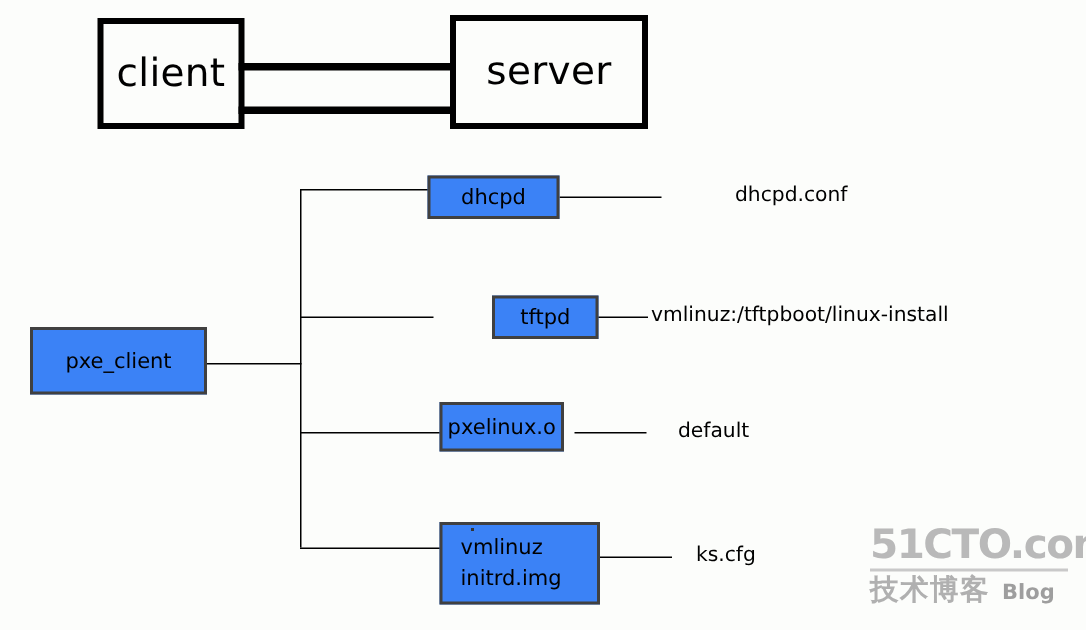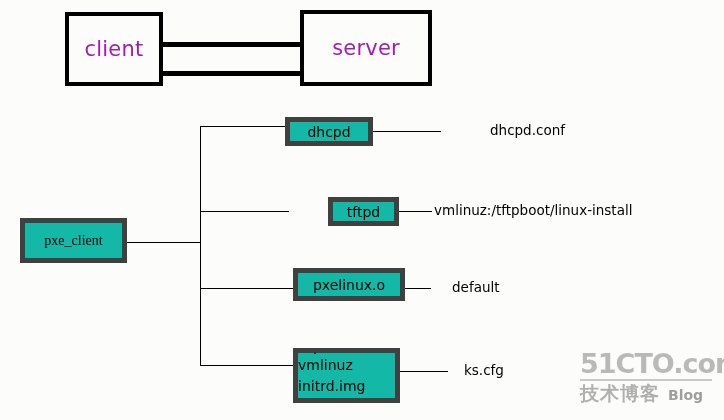--- a/index.html
+++ b/index.html
@@ -22,56 +22,56 @@
 
   
   .node-thick {
     position: absolute;
     box-sizing: border-box;
     border: 4px solid #000000;
     background: #fcfdfb;
     display: flex;
     align-items: center;
     justify-content: center;
-    color: #a21caf;
-    font-size: 21px;
+    color: #000000;
+    font-size: 26px;
     line-height: 1;
     letter-spacing: 0.2px;
   }
   #node-client { left: 65px;  top: 12px; width: 98px;  height: 74px; }
   #node-server { left: 300px; top: 10px; width: 132px; height: 76px; }
 
   
   .rail {
     position: absolute;
     background: #000000;
     height: 5px;
   }
   #rail-top    { left: 159px; top: 42px; width: 145px; }
   #rail-bottom { left: 159px; top: 71px; width: 145px; }
 
   
   .node-thin {
     position: absolute;
     box-sizing: border-box;
-    border: 5px solid #404040;
-    background: #14b8a6;
+    border: 2px solid #404040;
+    background: #3b82f6;
     color: #000000;
     font-size: 14px;
     display: flex;
     flex-direction: column;
     align-items: center;
     justify-content: center;
   }
-  #node-pxe-client { left: 20px;  top: 218px; width: 107px;  height: 45px; font-family: Liberation Serif, serif; }
+  #node-pxe-client { left: 20px;  top: 218px; width: 118px;  height: 45px; }
   #node-dhcpd      { left: 285px; top: 117px; width: 88px;  height: 29px; }
   #node-tftpd      { left: 288px; top: 197px; width: 71px;  height: 29px; margin-left: 40px; }
-  #node-pxelinux   { left: 293px; top: 268px; width: 112px;  height: 33px; }
+  #node-pxelinux   { left: 293px; top: 268px; width: 83px;  height: 33px; }
   #node-vmlinuz    { left: 293px; top: 348px; width: 107px; height: 55px;
-                     align-items: flex-start; padding-left: 0; }
+                     align-items: flex-start; padding-left: 12px; }
   #node-vmlinuz .ln { line-height: 21px; }
 
   
   #stray-dot {
     position: absolute;
     left: 314px; top: 352px;
     width: 2px; height: 2px;
     background: #333333;
   }
 

